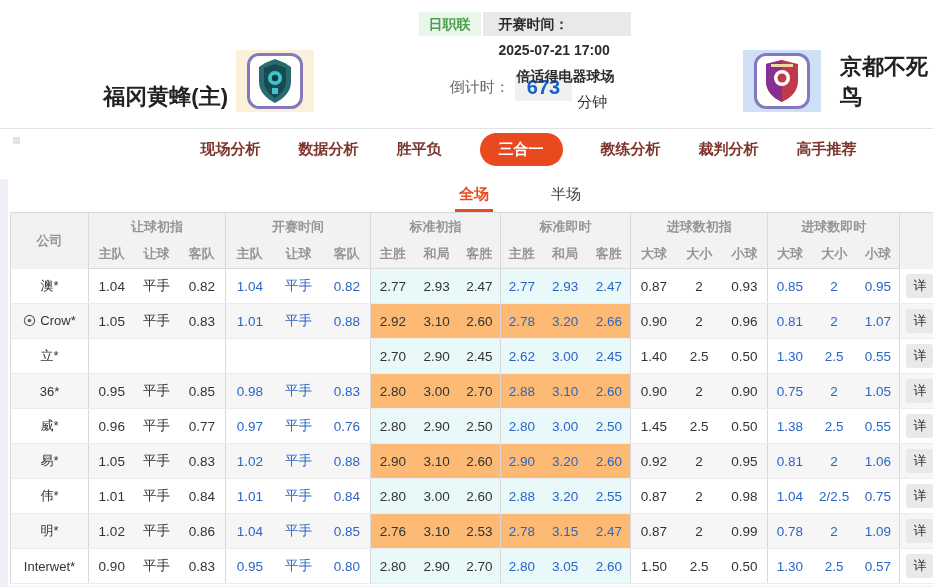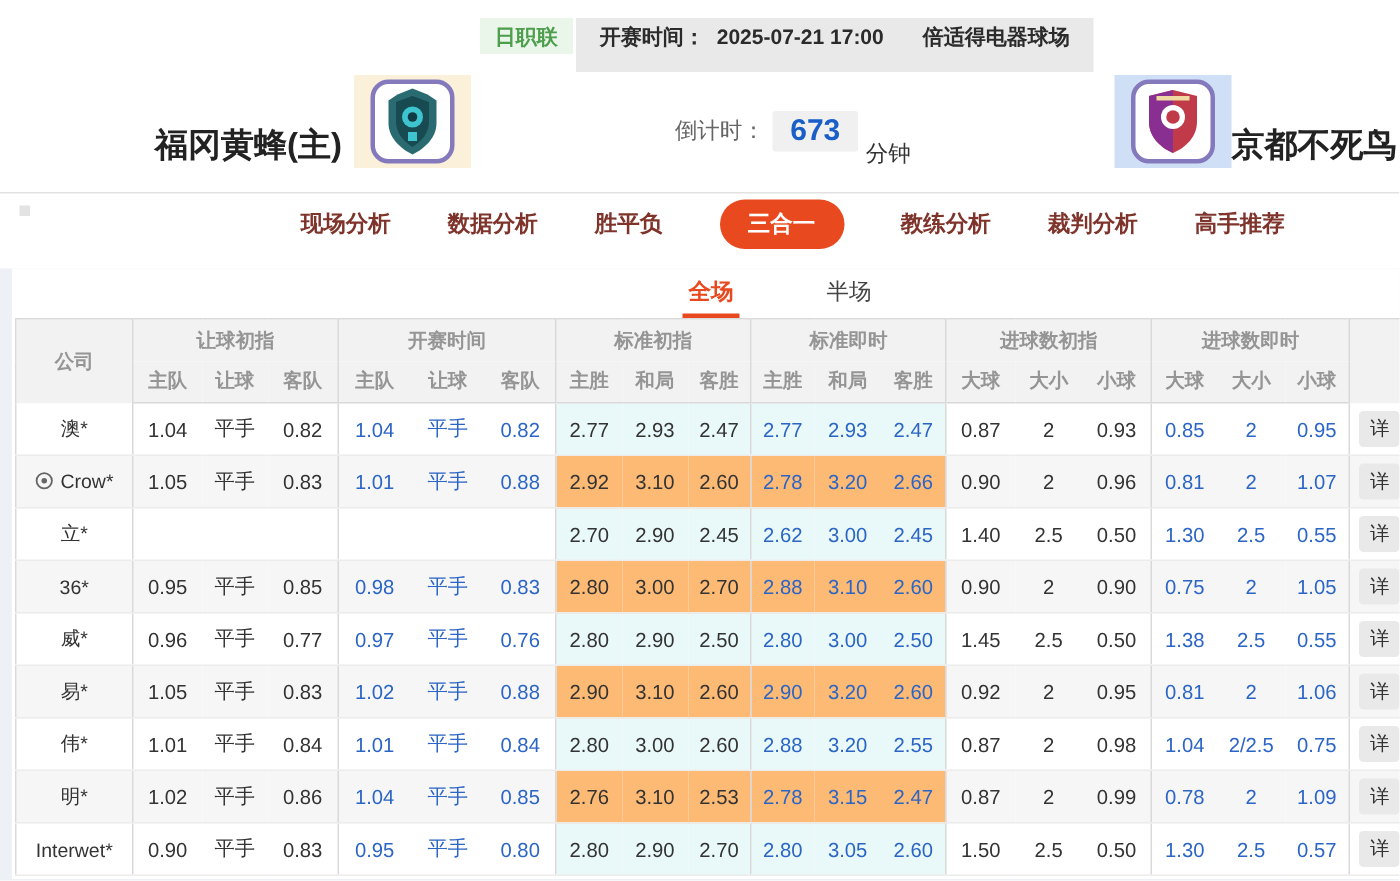--- a/index.html
+++ b/index.html
@@ -1,25 +1,25 @@
 <!DOCTYPE html>
 <html><head>
 <meta charset="utf-8">
 <style>
   * { margin:0; padding:0; box-sizing:border-box; }
   html,body { width:933px; height:587px; overflow:hidden; background:#fff;
     font-family:"Liberation Sans","DejaVu Sans",sans-serif; }
   .top-header { background:#fff; }
   .match-meta-row { padding-top:12px; height:36px; display:flex; justify-content:center; align-items:flex-start; transform:translateX(58px); }
   .league-badge { background:#eaf6ea; color:#4d9e4d; font-weight:bold; font-size:14px; padding:3px 10px; height:24px; line-height:18px; }
-  .meta-bar { background:#e9e9e9; color:#2b2b2b; font-weight:bold; font-size:14px; padding:3px 16px; height:36px; line-height:18px; display:flex; gap:8px; margin-left:2px; }
+  .meta-bar { background:#e9e9e9; color:#2b2b2b; font-weight:bold; font-size:14px; padding:3px 16px; height:24px; line-height:18px; display:flex; gap:8px; margin-left:2px;flex-direction:column; }
   .meta-bar .venue { margin-left:18px; }
   .teams-row { margin-top:14px; height:62px; display:flex; align-items:flex-end; }
   .home-name { flex:0 0 236px; text-align:right; padding-right:8px; font-size:22px; font-weight:bold; color:#222; }
-  .away-name { flex:0 0 112px; text-align:left; padding-left:0; font-size:22px; font-weight:bold; color:#222; }
+  .away-name { flex:0 0 112px; text-align:left; padding-left:19px; font-size:22px; font-weight:bold; color:#222; }
   .logo-box { width:78px; height:62px; display:flex; align-items:center; justify-content:center; flex:0 0 78px; }
   .logo-box.home { background:#fbf0d9; }
   .logo-box.away { background:#cfe0f6; }
   .logo-frame { width:56px; height:56px; background:#fff; border:3px solid #8579bd; border-radius:12px; display:flex; align-items:center; justify-content:center; }
   .countdown { flex:1; display:flex; justify-content:center; align-items:center; gap:5px; }
   .countdown-label { color:#666; font-size:15px; }
   .countdown-value { color:#1a5fc8; font-weight:bold; font-size:20px; background:#f0f0f0; padding:2px 12px; border-radius:2px; }
   .countdown-unit { color:#333; font-size:15px;margin-top:31px; }
   .nav-bar { margin-top:16px; border-top:1px solid #e2e2e2; height:42px; background:#fff; position:relative; display:flex; align-items:center; }
   .nav-bullet { position:absolute; left:13px; top:8px; width:7px; height:7px; background:#e3e3e3; }

